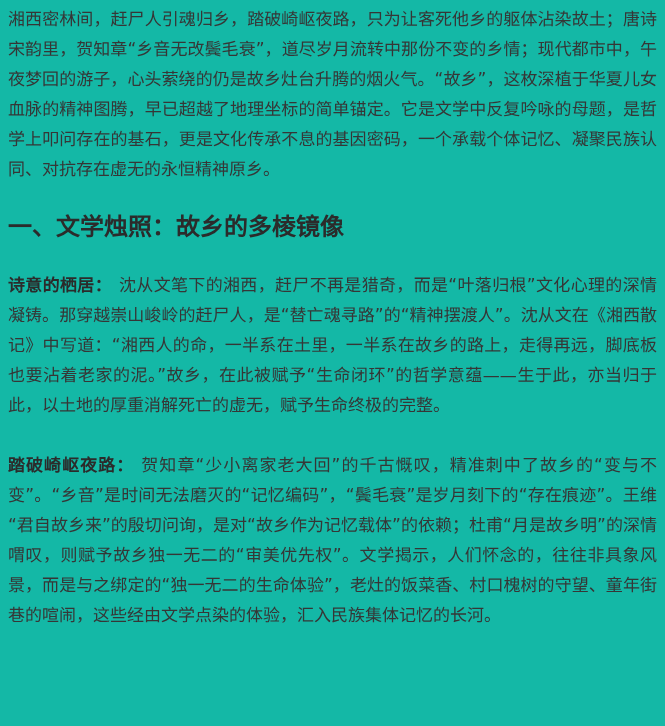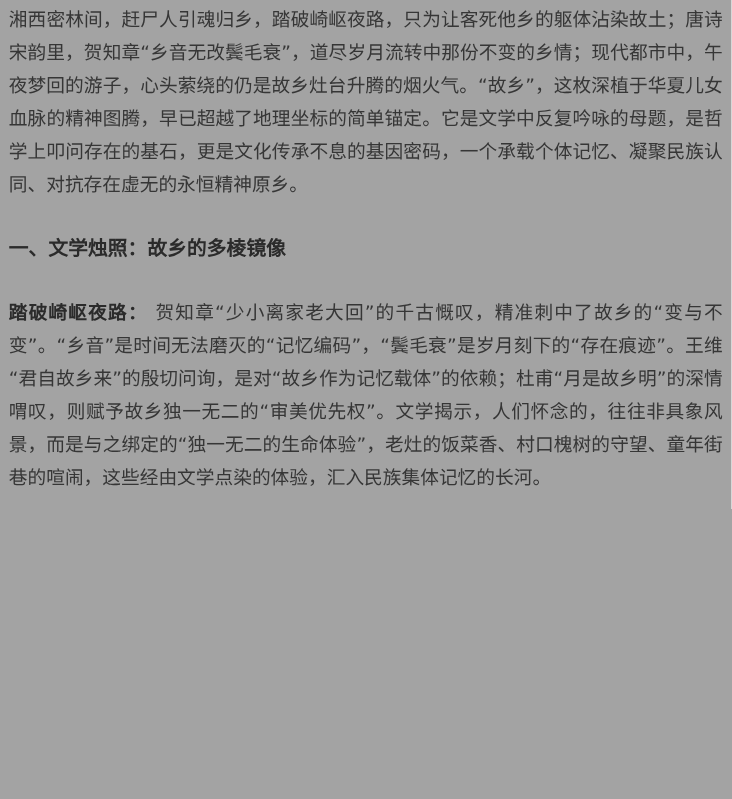--- a/index.html
+++ b/index.html
@@ -5,34 +5,34 @@
   html, body {
     margin: 0;
     padding: 0;
     background: #ffffff;
   }
   .page {
     width: 665px;
     height: 726px;
     box-sizing: border-box;
     padding: 4px 8px 0 8px;
-    background: #a3a3a3;
+    background: #14b8a6;
     overflow: hidden;
     font-family: "DejaVu Sans", "Liberation Sans", sans-serif;
     font-size: 17px;
     line-height: 30px;
     color: #363636;
     text-align: justify;
     letter-spacing: 0;
   }
   .para {
     margin: 0 0 30px 0;
   }
   .section-heading {
-    font-size: 18px;
+    font-size: 24px;
     line-height: 26px;
     font-weight: bold;
     color: #2b2b2b;
     margin: 0 0 30px 0;
     text-align: left;
   }
   .lead {
     font-weight: bold;
     color: #2b2b2b;
     margin-right: 7px;
@@ -41,16 +41,17 @@
 </head>
 <body>
 
 <div class="page">
 
   <p class="para">湘西密林间，赶尸人引魂归乡，踏破崎岖夜路，只为让客死他乡的躯体沾染故土；唐诗宋韵里，贺知章“乡音无改鬓毛衰”，道尽岁月流转中那份不变的乡情；现代都市中，午夜梦回的游子，心头萦绕的仍是故乡灶台升腾的烟火气。“故乡”，这枚深植于华夏儿女血脉的精神图腾，早已超越了地理坐标的简单锚定。它是文学中反复吟咏的母题，是哲学上叩问存在的基石，更是文化传承不息的基因密码，一个承载个体记忆、凝聚民族认同、对抗存在虚无的永恒精神原乡。</p>
 
   <h3 class="section-heading">一、文学烛照：故乡的多棱镜像</h3>
 
 
+  <p class="para"><strong class="lead">诗意的栖居：</strong><span>沈从文笔下的湘西，赶尸不再是猎奇，而是“叶落归根”文化心理的深情凝铸。那穿越崇山峻岭的赶尸人，是“替亡魂寻路”的“精神摆渡人”。沈从文在《湘西散记》中写道：“湘西人的命，一半系在土里，一半系在故乡的路上，走得再远，脚底板也要沾着老家的泥。”故乡，在此被赋予“生命闭环”的哲学意蕴——生于此，亦当归于此，以土地的厚重消解死亡的虚无，赋予生命终极的完整。</span></p>
 
   <p class="para"><strong class="lead">踏破崎岖夜路：</strong><span>贺知章“少小离家老大回”的千古慨叹，精准刺中了故乡的“变与不变”。“乡音”是时间无法磨灭的“记忆编码”，“鬓毛衰”是岁月刻下的“存在痕迹”。王维“君自故乡来”的殷切问询，是对“故乡作为记忆载体”的依赖；杜甫“月是故乡明”的深情喟叹，则赋予故乡独一无二的“审美优先权”。文学揭示，人们怀念的，往往非具象风景，而是与之绑定的“独一无二的生命体验”，老灶的饭菜香、村口槐树的守望、童年街巷的喧闹，这些经由文学点染的体验，汇入民族集体记忆的长河。</span></p>
 
 </div>
 
 </body></html>

